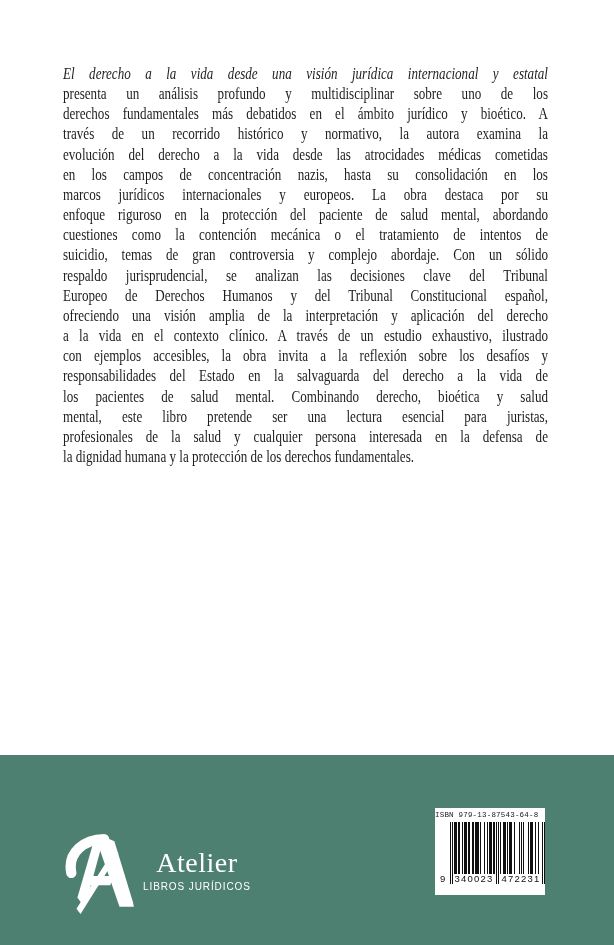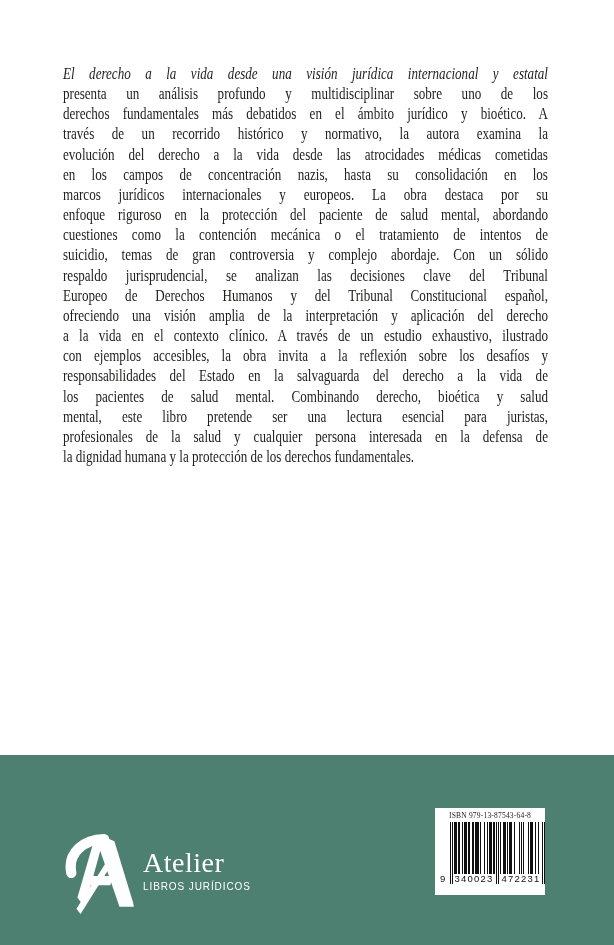--- a/index.html
+++ b/index.html
@@ -27,37 +27,37 @@
   .syn-line.last{text-align-last:left;}
   
   .footer{
     position:absolute;left:0;top:755px;width:614px;height:190px;
     background:#4e8071;
   }
   .logo-a{position:absolute;left:64px;top:79px;width:70px;height:80px;}
   .pub-text{position:absolute;left:143px;top:94px;color:#ffffff;}
   .pub-name{
     font-family:"Liberation Serif", serif;
-    font-size:28px;line-height:28px;letter-spacing:0.5px;
+    font-size:28px;line-height:28px;letter-spacing:0.5px;text-align:center;
   }
   .pub-tagline{
     font-family:"Liberation Sans", sans-serif;
     font-size:10px;line-height:12px;letter-spacing:0.9px;
     margin-top:4px;
     text-align:center;
   }
   
   .barcode-box{
     position:absolute;left:435px;top:53px;width:110px;height:87px;
     background:#ffffff;
   }
   .isbn-label{
-    font-family:Liberation Serif, serif;
+    font-family:Liberation Mono, monospace;
     font-size:7.5px;line-height:9px;letter-spacing:0.2px;
-    color:#1a1a1a;text-align:center;padding-top:3px;
+    color:#1a1a1a;text-align:left;padding-top:3px;
   }
   .bars-wrap{
     position:relative;margin:2px 0 0 5px;width:105px;height:62px;
   }
   .bars{
     position:absolute;left:10px;top:0;
     display:flex;align-items:flex-start;width:95px;height:62px;
   }
   .bc-mod{flex:0 0 1px;height:52px;}
   .bc-mod.tall{height:62px;}

